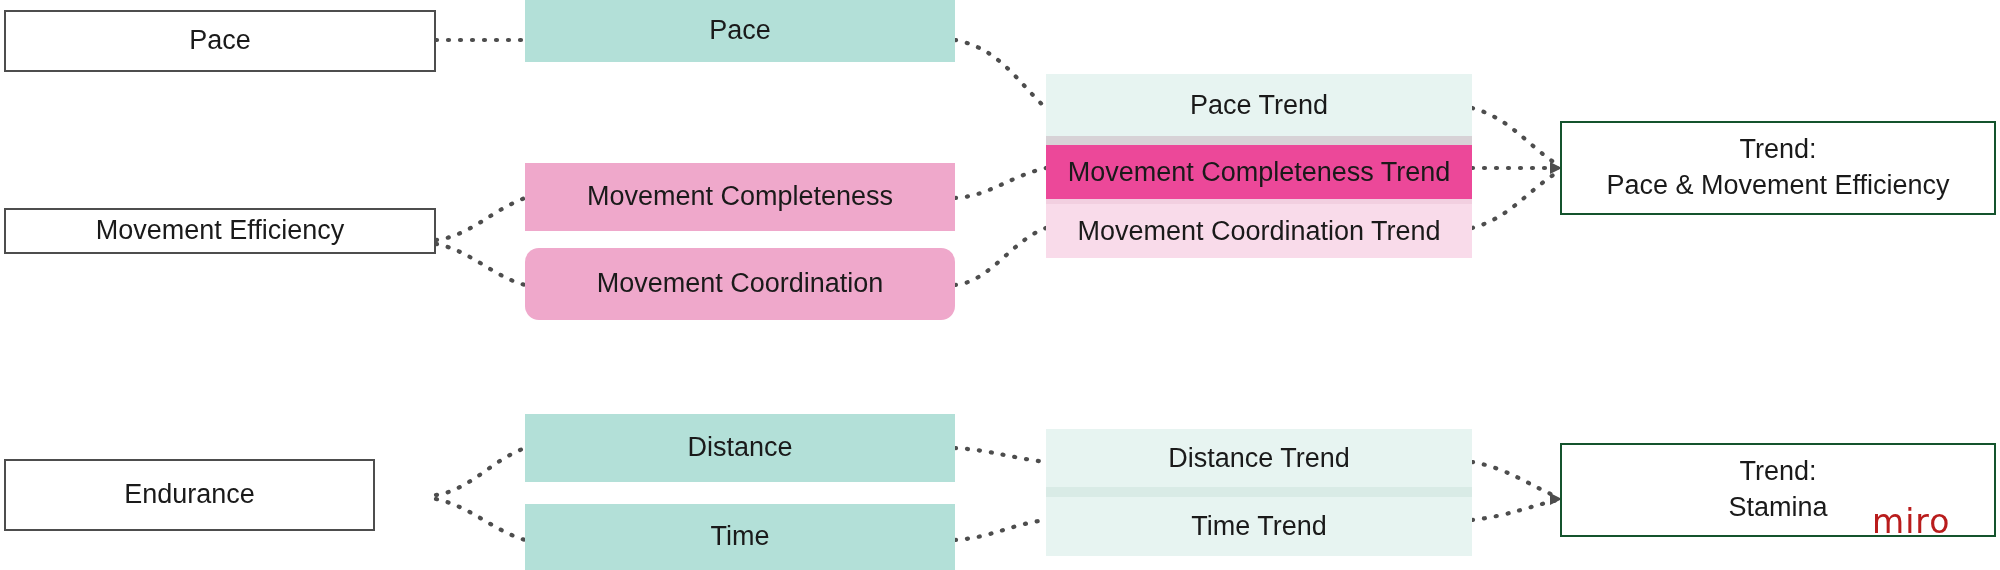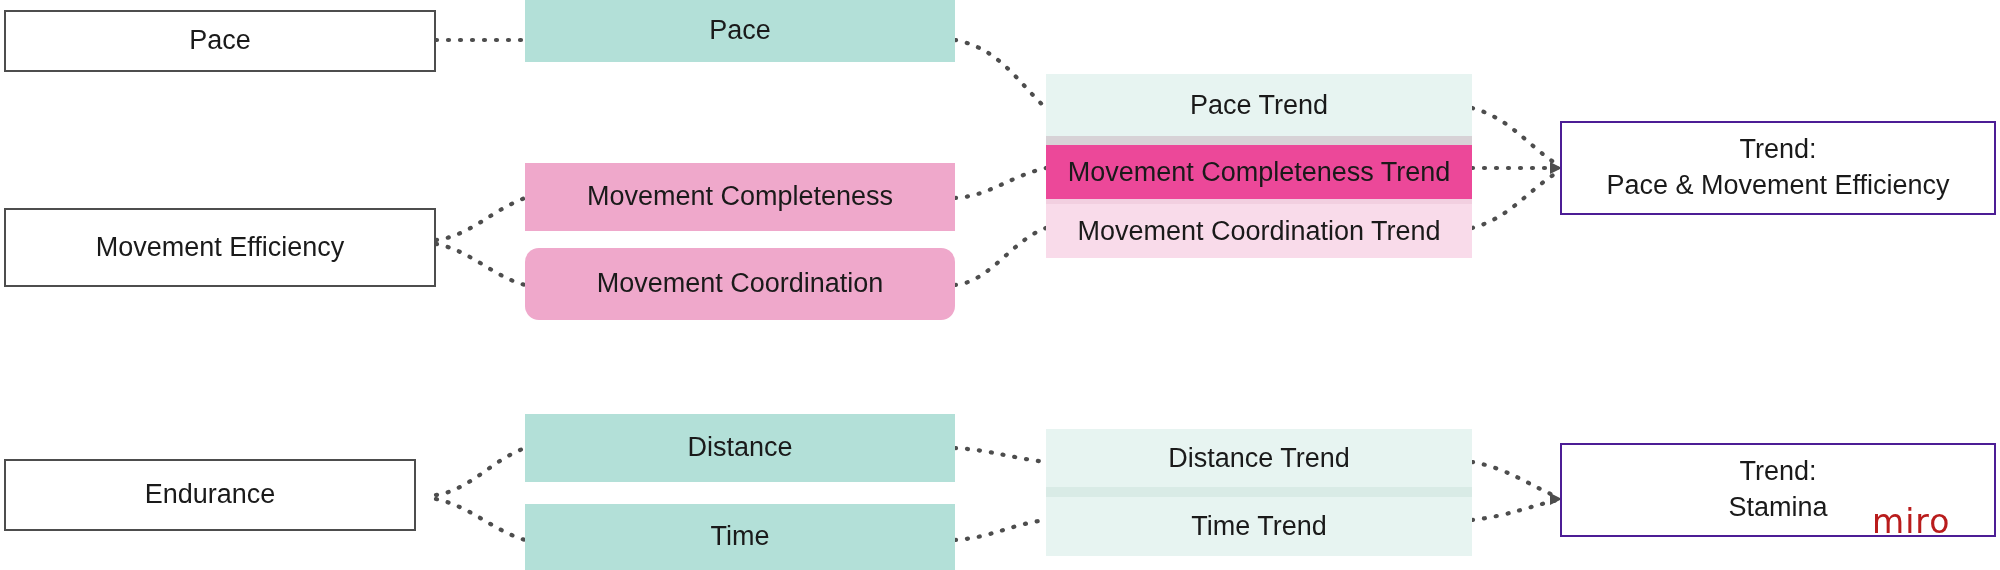--- a/index.html
+++ b/index.html
@@ -32,21 +32,21 @@
     font-size:27px;line-height:1.2;text-align:center;box-sizing:border-box;width:100%;
   }
   .band.mint-pale{background:#e7f4f1;}
   .band.pink-pale{background:#ec4899;}
   .band.pink-pale2{background:#f9dbea;}
   .divider-gray{background:#d7d2d6;width:100%;}
   .divider-mint{background:#d9ebe6;width:100%;}
 
   
   .resbox{
-    position:absolute;background:#ffffff;border:2px solid #4c1d95;
+    position:absolute;background:#ffffff;border:2px solid #14532d;
     display:flex;flex-direction:column;align-items:center;justify-content:center;
     font-size:27px;line-height:1.32;text-align:center;box-sizing:border-box;
   }
   .resbox .l1,.resbox .l2{display:block;width:100%;}
 
   .watermark{
     position:absolute;font-size:33px;letter-spacing:1px;color:#b91c1c;
     font-family:"DejaVu Sans",sans-serif;user-select:none;
   }
 </style>
@@ -84,25 +84,25 @@
     <g fill="#4d4d4d">
       <polygon points="1562,168 1550,162 1550,174"></polygon>
       <polygon points="1562,499 1550,493 1550,505"></polygon>
     </g>
   </svg>
 
   <div class="srcbox" style="left:4px;top:10px;width:432px;height:62px;">
     <span>Pace</span>
   </div>
 
-  <div class="srcbox" style="left:4px;top:208px;width:432px;height:79px;">
+  <div class="srcbox" style="left:4px;top:208px;width:432px;height:46px;">
     <span>Movement Efficiency</span>
   </div>
 
-  <div class="srcbox" style="left:4px;top:459px;width:412px;height:72px;justify-content:center;">
+  <div class="srcbox" style="left:4px;top:459px;width:371px;height:72px;justify-content:center;">
     <span>Endurance</span>
   </div>
 
   <div class="card mint" style="left:525px;top:0px;width:430px;height:62px;">
     <span>Pace</span>
   </div>
 
   <div class="card pink" style="left:525px;top:163px;width:430px;height:68px;">
     <span>Movement Completeness</span>
   </div>

